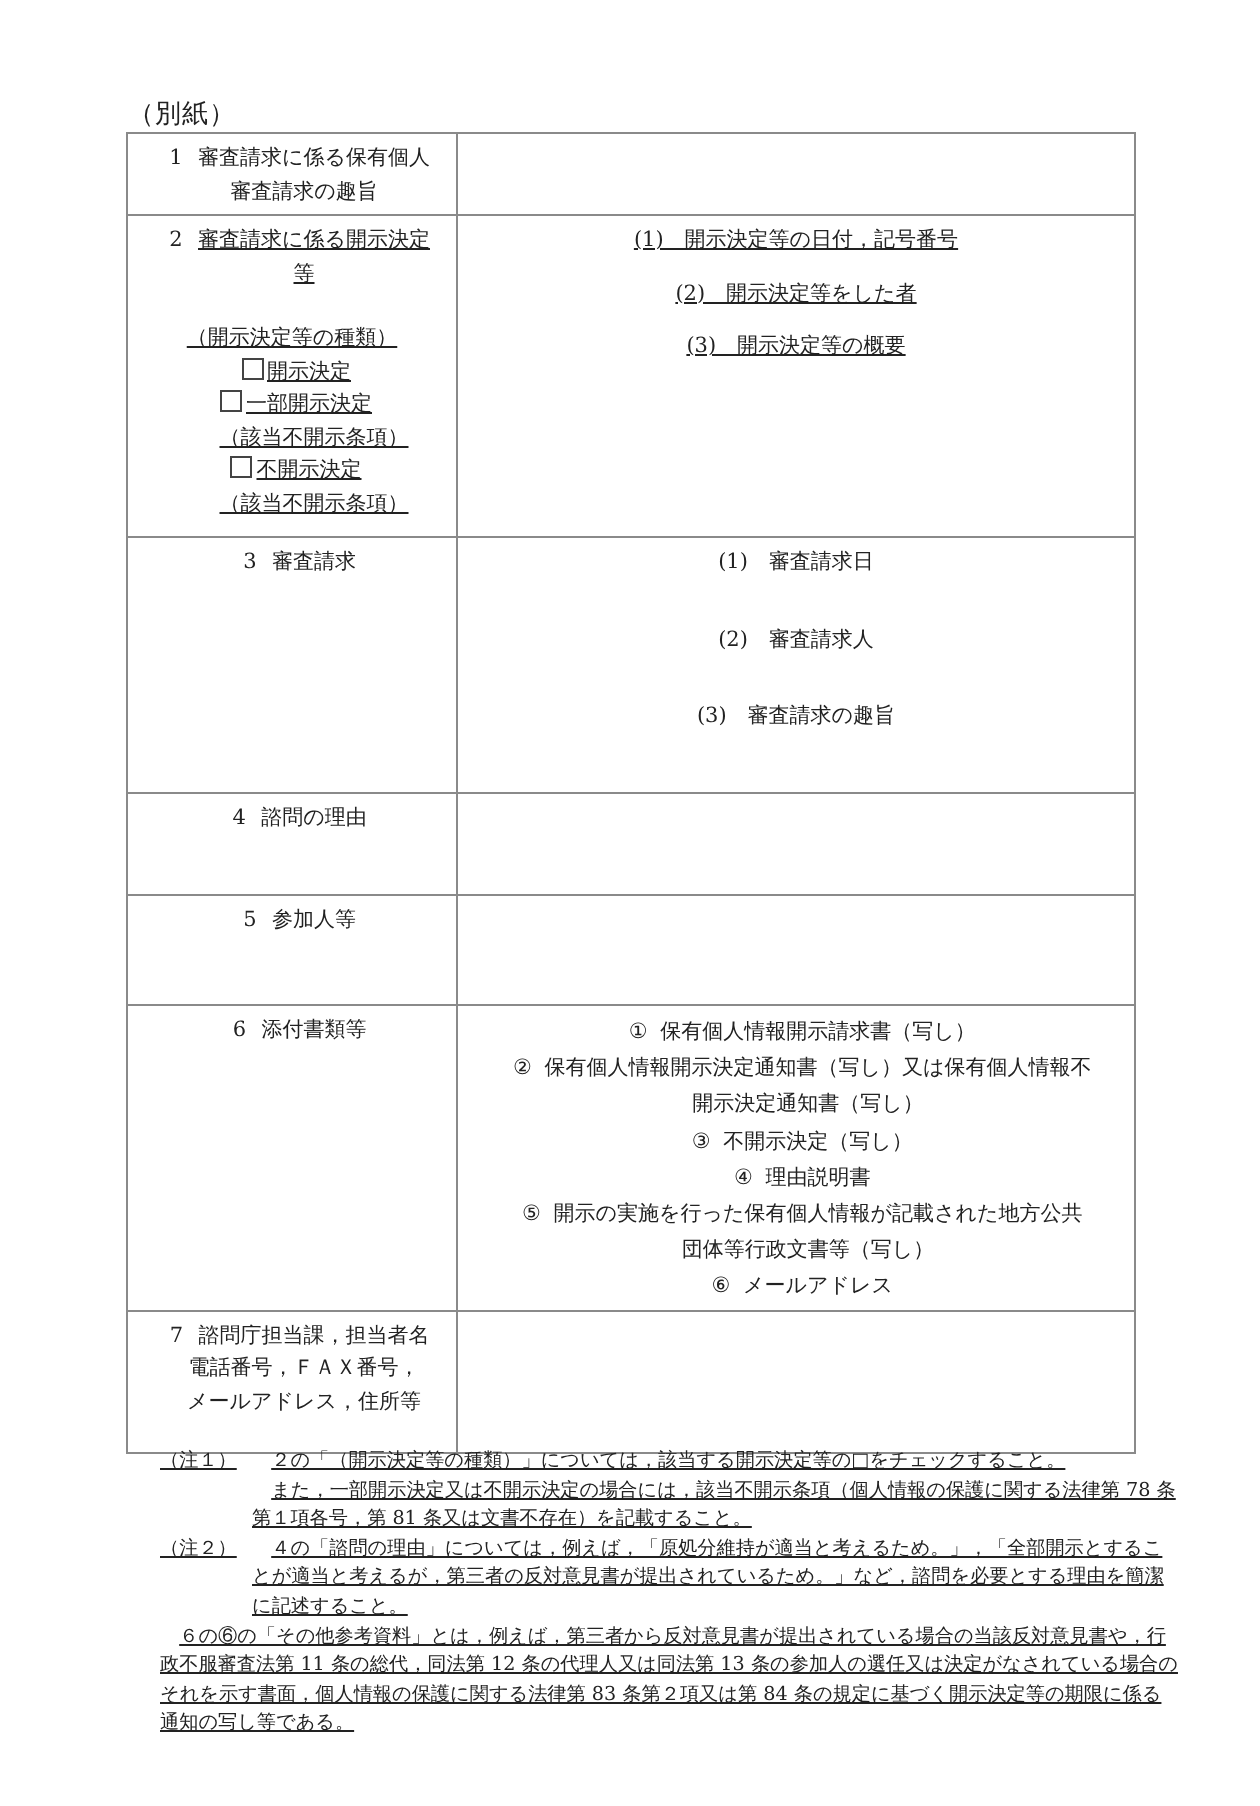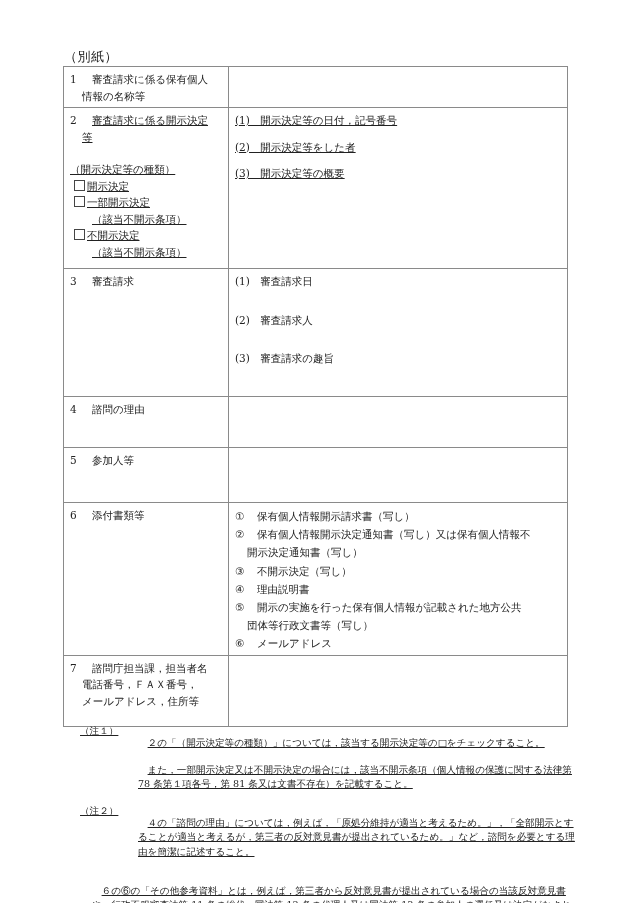--- a/index.html
+++ b/index.html
@@ -1,47 +1,47 @@
 <!DOCTYPE html>
 <html><head>
 <meta charset="utf-8">
 <style>
   html, body { margin:0; padding:0; background:#ffffff; }
   body { width:630px; height:903px; position:relative; overflow:hidden;
          font-family:"DejaVu Serif","Liberation Serif",serif; color:#222; font-size:10.5px; }
   .heading { position:absolute; left:64px; top:48px; font-size:13px; letter-spacing:0.5px; }
   table.form { position:absolute; left:63px; top:66px; width:505px; border-collapse:collapse; table-layout:fixed; }
-  table.form td { border:1px solid #8a8a8a; vertical-align:top; padding:4px 6px 2px 6px; line-height:16.5px; font-size:10.5px; }
+  table.form td { border:1px solid #8a8a8a; vertical-align:top; padding:4px 6px 2px 6px; line-height:16.5px; font-size:10.5px;text-align:center; }
   td.lbl { width:152px; }
   .num { display:inline-block; width:22px; }
   .sub { line-height:16.5px; }
   .gap { height:16px; }
   .cb { display:inline-block; width:9px; height:9px; border:1px solid #444; vertical-align:-1px; margin-right:2px; }
   .ind1 { padding-left:4px; }
   .ind2 { padding-left:22px; }
   .circ { display:inline-block; width:22px; }
   .wrap2 { padding-left:12px; }
   .notes { position:absolute; left:80px; top:724px; width:510px; font-size:9.6px; line-height:14.6px;text-decoration:underline; }
   .note { display:flex; }
   .note-lbl { width:46px; flex:none; }
   .note-body { flex:1; }
-  .note-body p { margin:12px; text-indent:1em; }
+  .note-body p { margin:0; text-indent:1em; }
 </style>
 </head>
 <body>
 
 <div class="heading">（別紙）</div>
 
 <table class="form">
 
   <tbody>
       <tr style="height:41px;">
     <td class="lbl">
       <div><span class="num">1</span><span>審査請求に係る保有個人</span></div>
-      <div class="wrap2">情報の名称等</div>
+      <div class="wrap2">審査請求の趣旨</div>
     </td>
     <td></td>
   </tr>
 
   <tr style="height:161px;text-decoration:underline;">
     <td class="lbl">
       <div><span class="num">2</span><span>審査請求に係る開示決定</span></div>
       <div class="wrap2">等</div>
       <div class="gap"></div>
       <div>（開示決定等の種類）</div>

